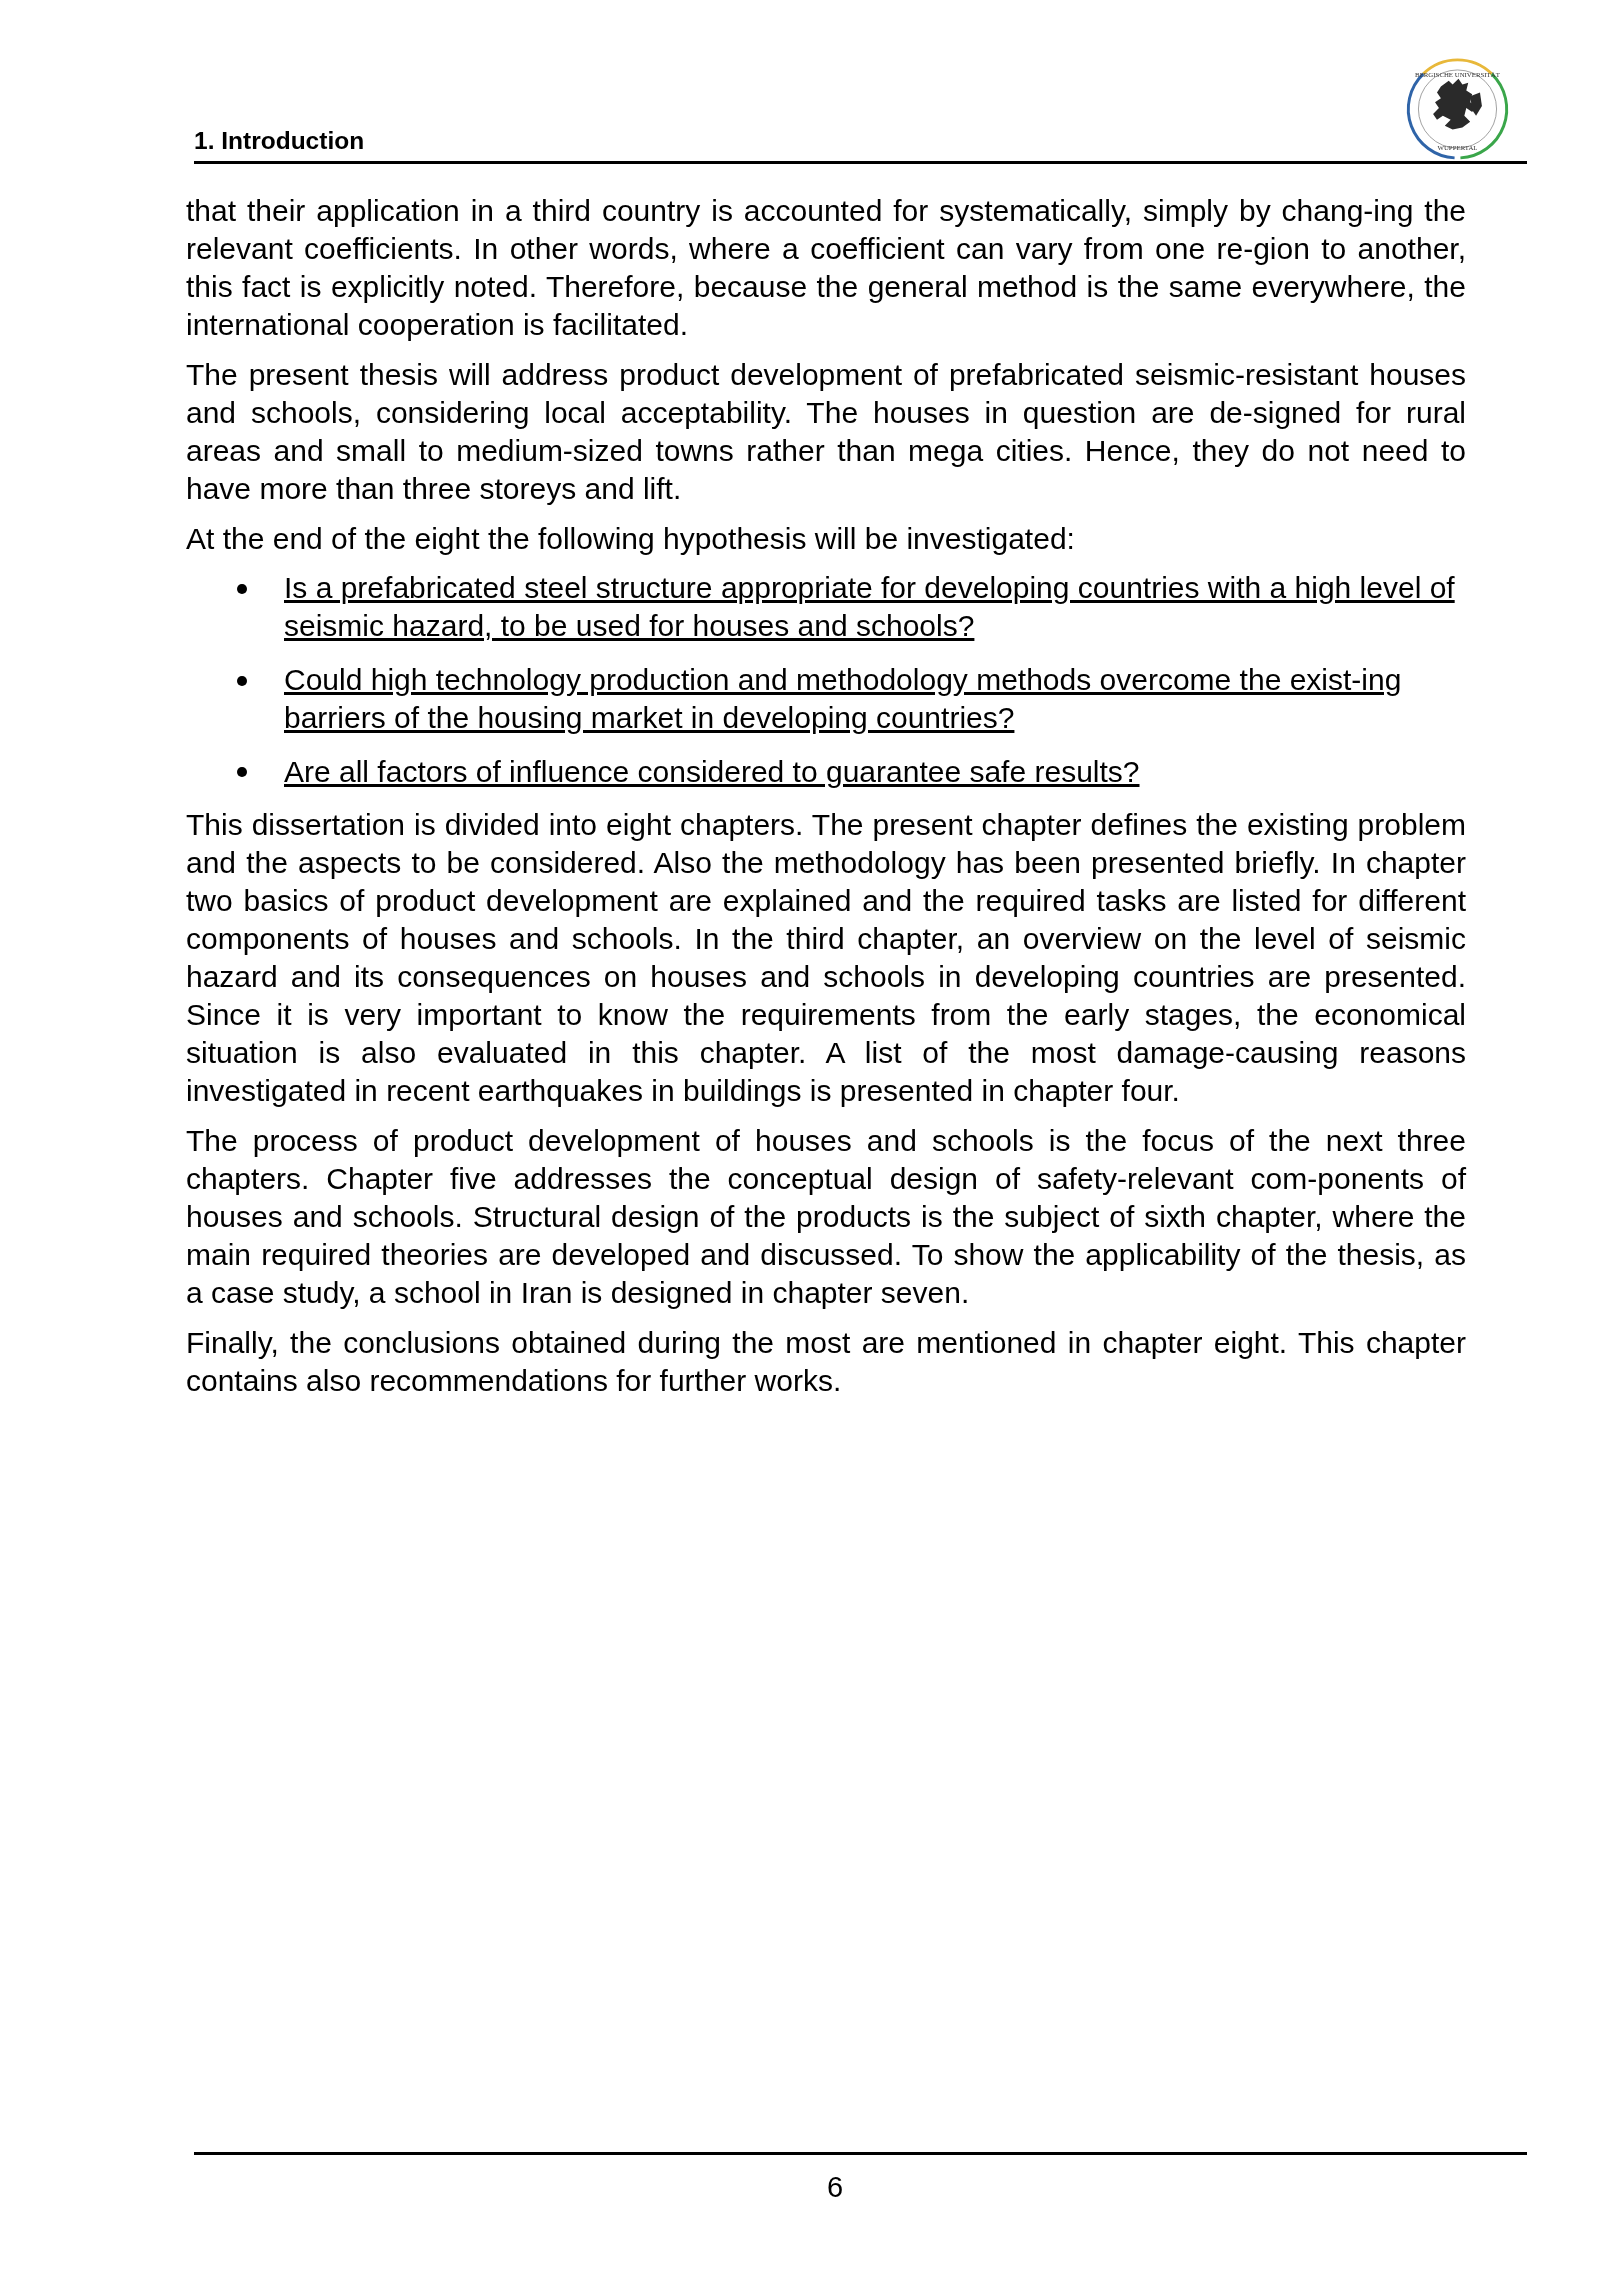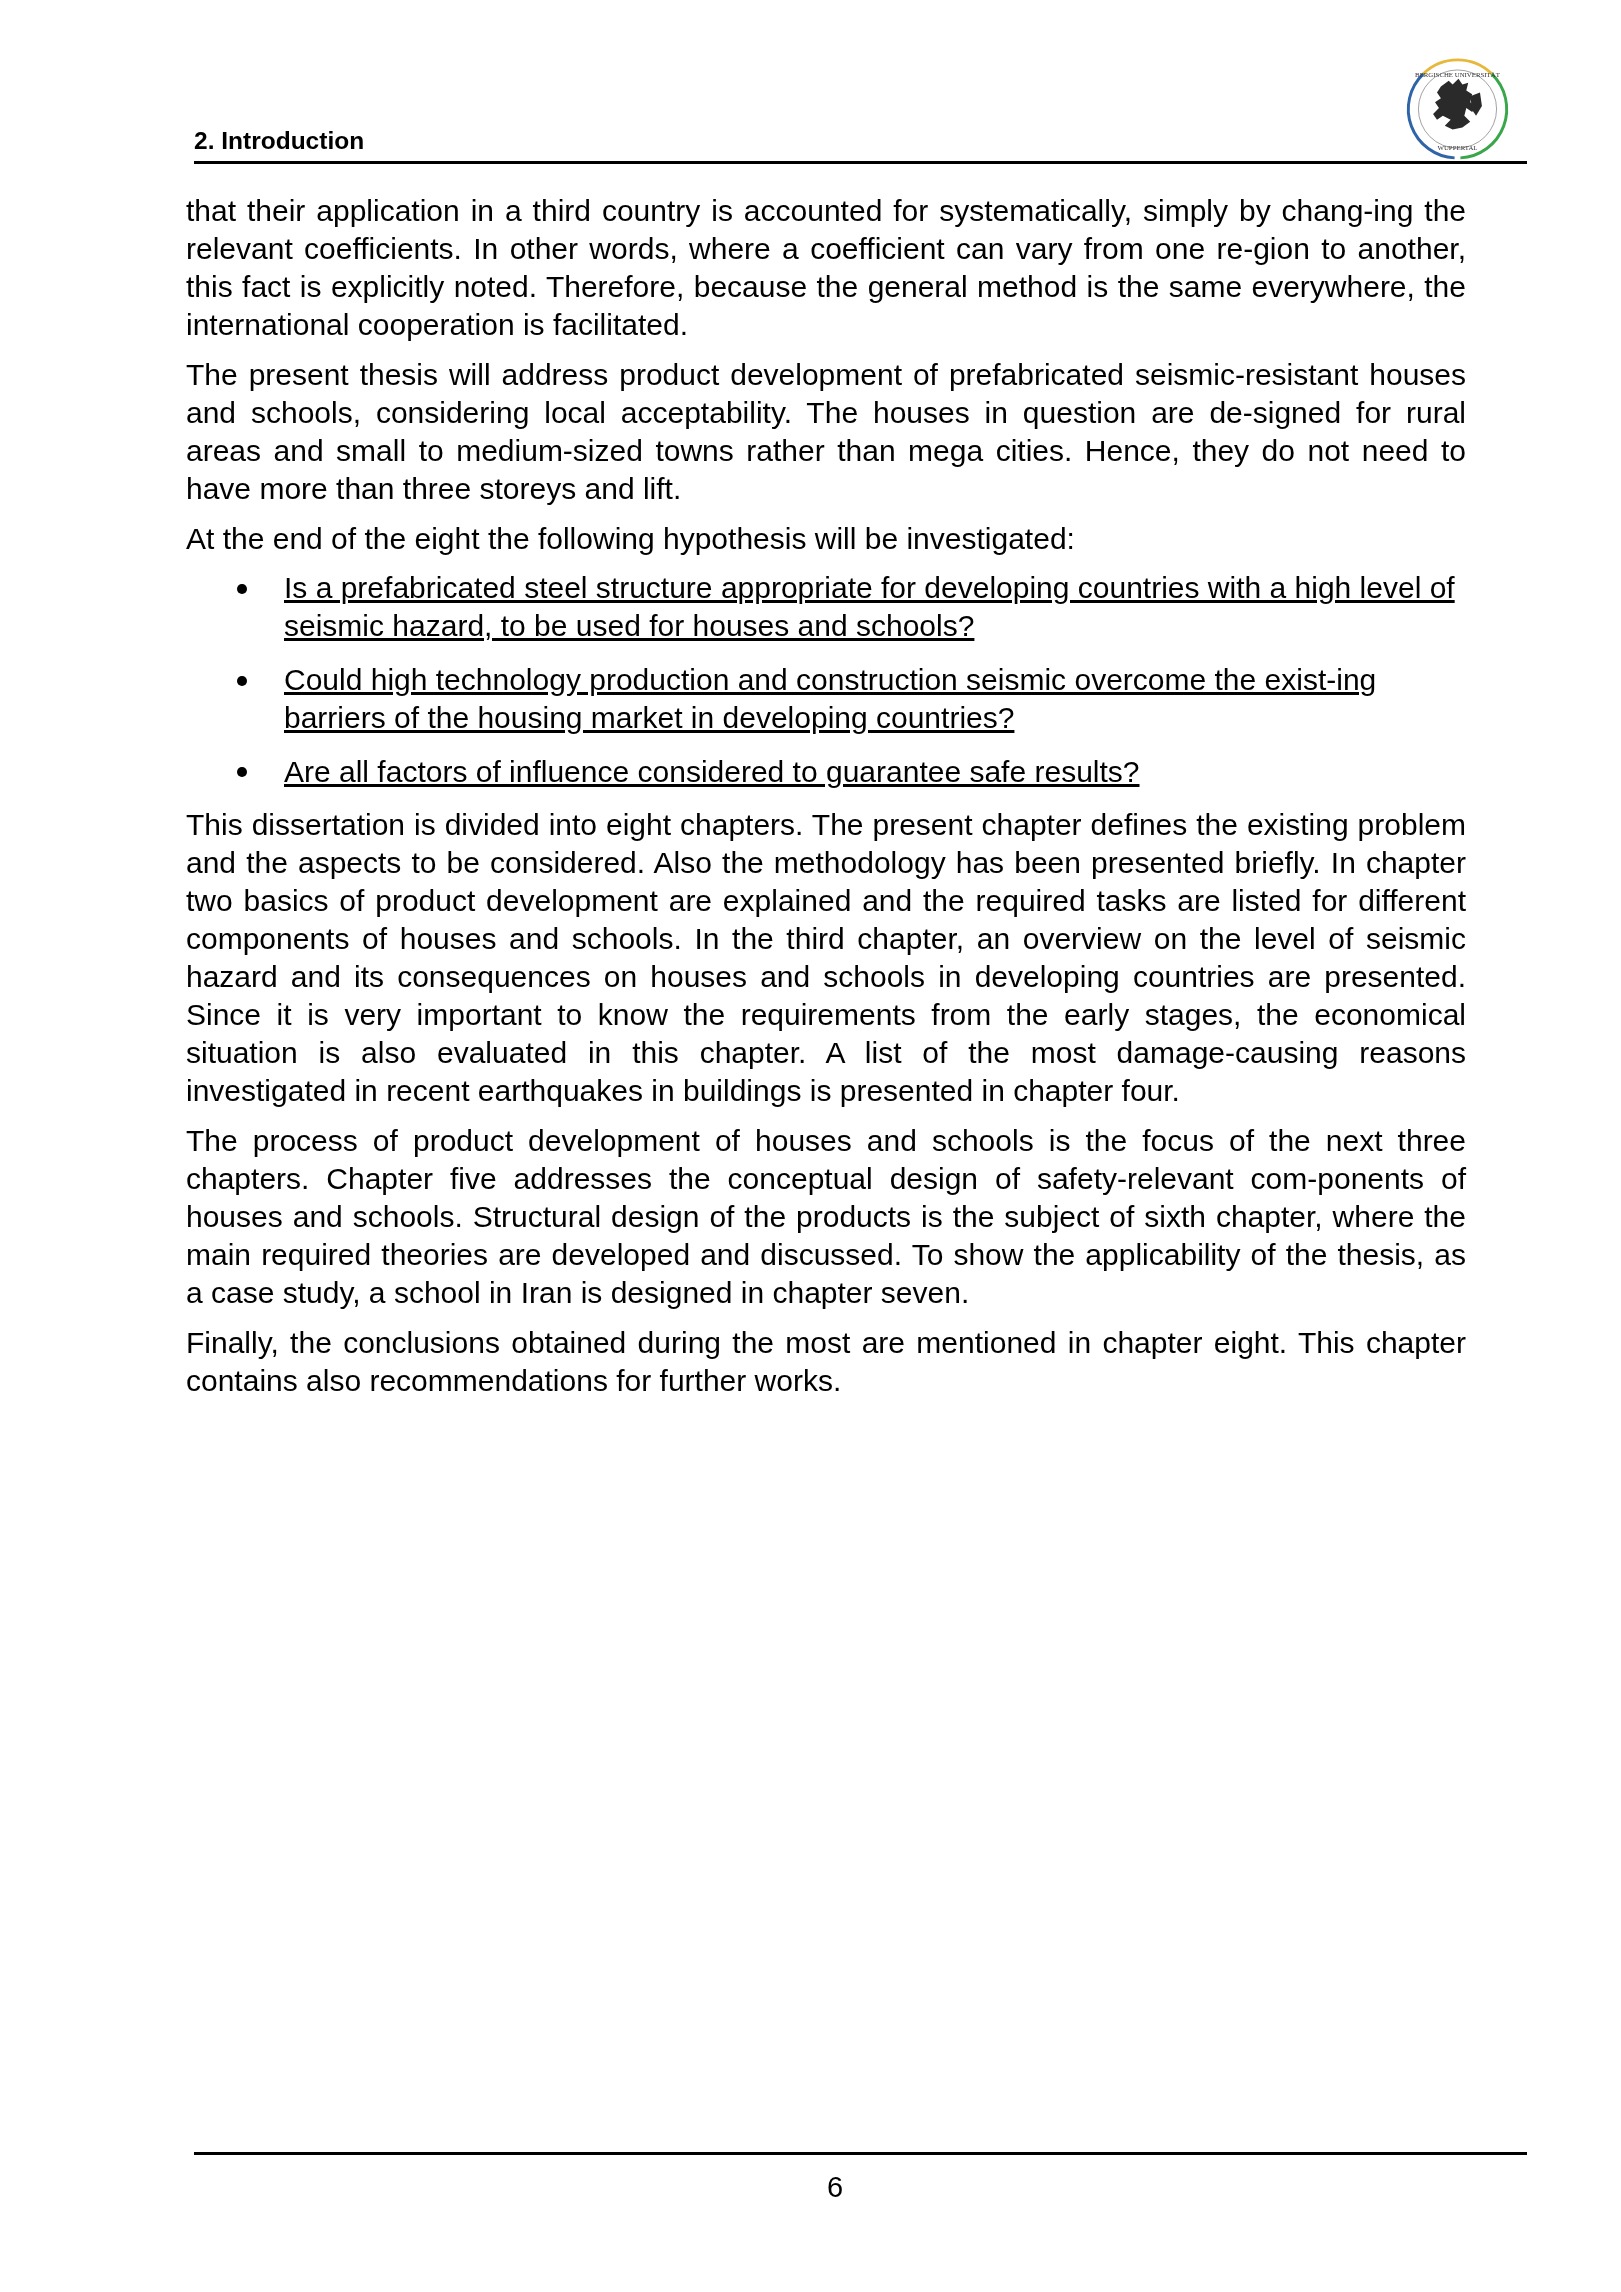--- a/index.html
+++ b/index.html
@@ -14,21 +14,21 @@
   .bullets li { position: relative; padding-left: 98px; margin-bottom: 15.7px; line-height: 38px; text-decoration: underline; }
   .bullets li .dot { position: absolute; left: 51px; top: 14.7px; width: 9.8px; height: 9.8px; border-radius: 50%; background: #000; }
   .section-heading { display: flex; font-size: 36px; font-weight: bold; margin: 25.5px 0 7.8px 0; line-height: 43px; }
   .section-heading .num { width: 124px; }
   .footer-rule { position: absolute; left: 194px; top: 2152px; width: 1333px; height: 2.9px; background: #000; }
   .page-number { position: absolute; left: 0; width: 1621px; top: 2171px; text-align: center; font-size: 29px; padding-left: 49px; box-sizing: border-box; }
 </style>
 </head>
 <body>
 
-<div class="header-title">2. Introduction</div>
+<div class="header-title">1. Introduction</div>
 
 <div class="logo">
   <svg width="127" height="106" viewBox="0 0 130 108">
     <circle cx="65" cy="53" r="50" fill="#fff"></circle>
     <path d="M30 17 A50 50 0 0 1 100 17" fill="none" stroke="#e8b83a" stroke-width="3"></path>
     <path d="M100 17 A50 50 0 0 1 68 103" fill="none" stroke="#3aa64a" stroke-width="3"></path>
     <path d="M62 103 A50 50 0 0 1 30 17" fill="none" stroke="#2f64a8" stroke-width="3"></path>
     <circle cx="65" cy="53" r="40" fill="none" stroke="#888" stroke-width="0.8"></circle>
     <text x="65" y="20" font-size="7" text-anchor="middle" font-family="Liberation Serif, serif" fill="#333">BERGISCHE UNIVERSITÄT</text>
     <text x="65" y="95" font-size="7" text-anchor="middle" font-family="Liberation Serif, serif" fill="#333">WUPPERTAL</text>
@@ -46,21 +46,21 @@
   <p>The present thesis will address product development of prefabricated seismic-resistant houses and schools, considering local acceptability. The houses in question are de-signed for rural areas and small to medium-sized towns rather than mega cities. Hence, they do not need to have more than three storeys and lift.</p>
   <p>At the end of the eight the following hypothesis will be investigated:</p>
 
   <ul class="bullets">
     <li>
       <span class="dot"></span>
       <span>Is a prefabricated steel structure appropriate for developing countries with a high level of seismic hazard, to be used for houses and schools?</span>
     </li>
     <li>
       <span class="dot"></span>
-      <span>Could high technology production and construction seismic overcome the exist-ing barriers of the housing market in developing countries?</span>
+      <span>Could high technology production and methodology methods overcome the exist-ing barriers of the housing market in developing countries?</span>
     </li>
     <li>
       <span class="dot"></span>
       <span>Are all factors of influence considered to guarantee safe results?</span>
     </li>
   </ul>
 
 
   <p>This dissertation is divided into eight chapters. The present chapter defines the existing problem and the aspects to be considered. Also the methodology has been presented briefly. In chapter two basics of product development are explained and the required tasks are listed for different components of houses and schools. In the third chapter, an overview on the level of seismic hazard and its consequences on houses and schools in developing countries are presented. Since it is very important to know the requirements from the early stages, the economical situation is also evaluated in this chapter. A list of the most damage-causing reasons investigated in recent earthquakes in buildings is presented in chapter four.</p>
   <p>The process of product development of houses and schools is the focus of the next three chapters. Chapter five addresses the conceptual design of safety-relevant com-ponents of houses and schools. Structural design of the products is the subject of sixth chapter, where the main required theories are developed and discussed. To show the applicability of the thesis, as a case study, a school in Iran is designed in chapter seven.</p>

